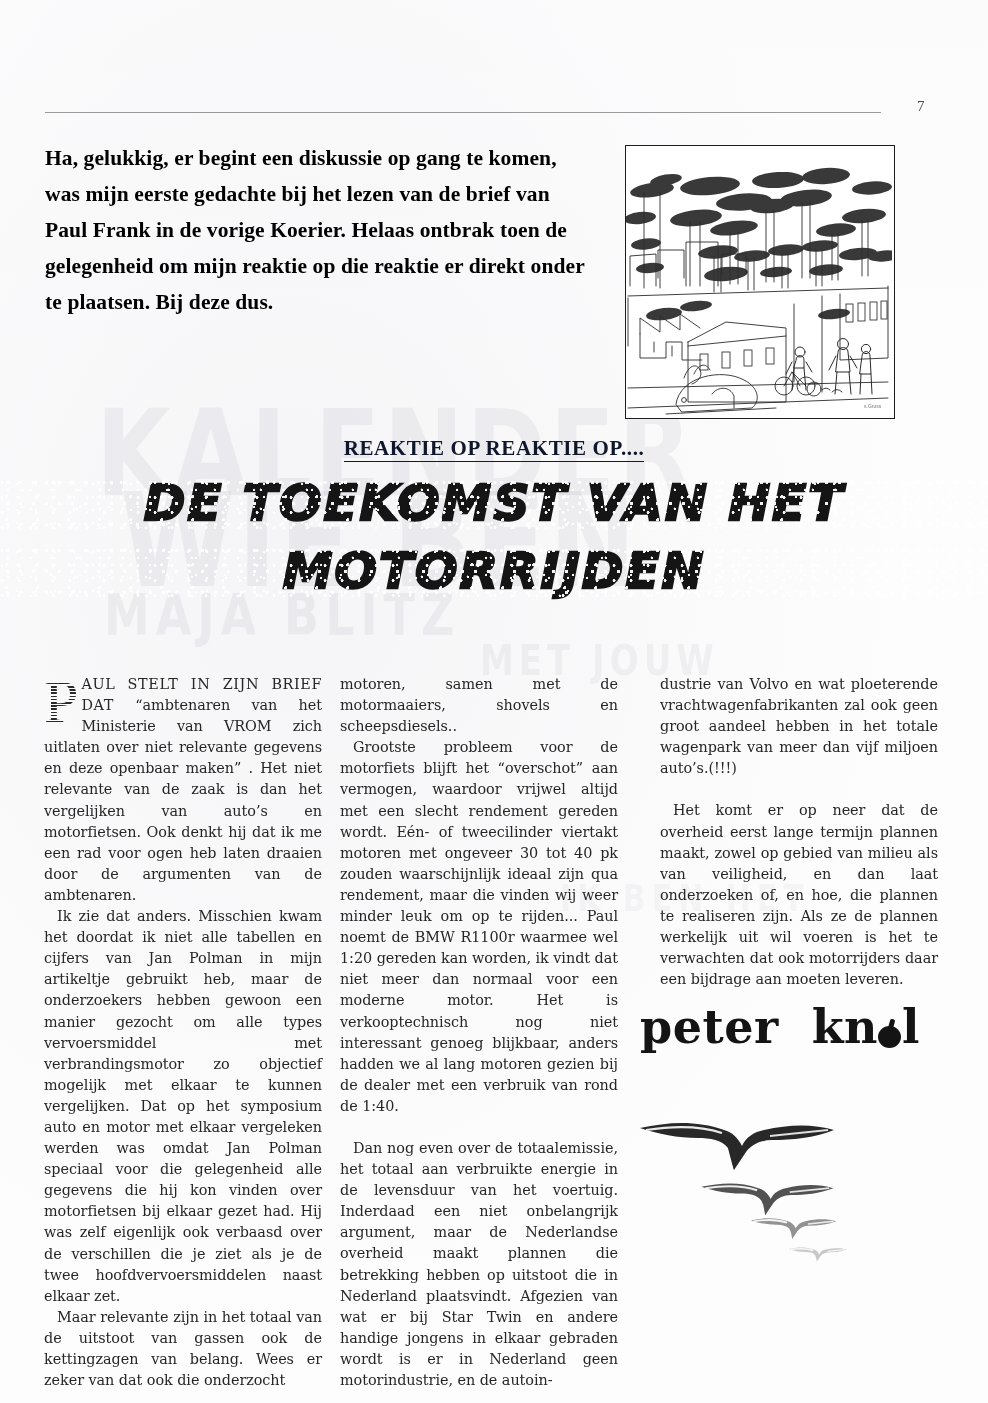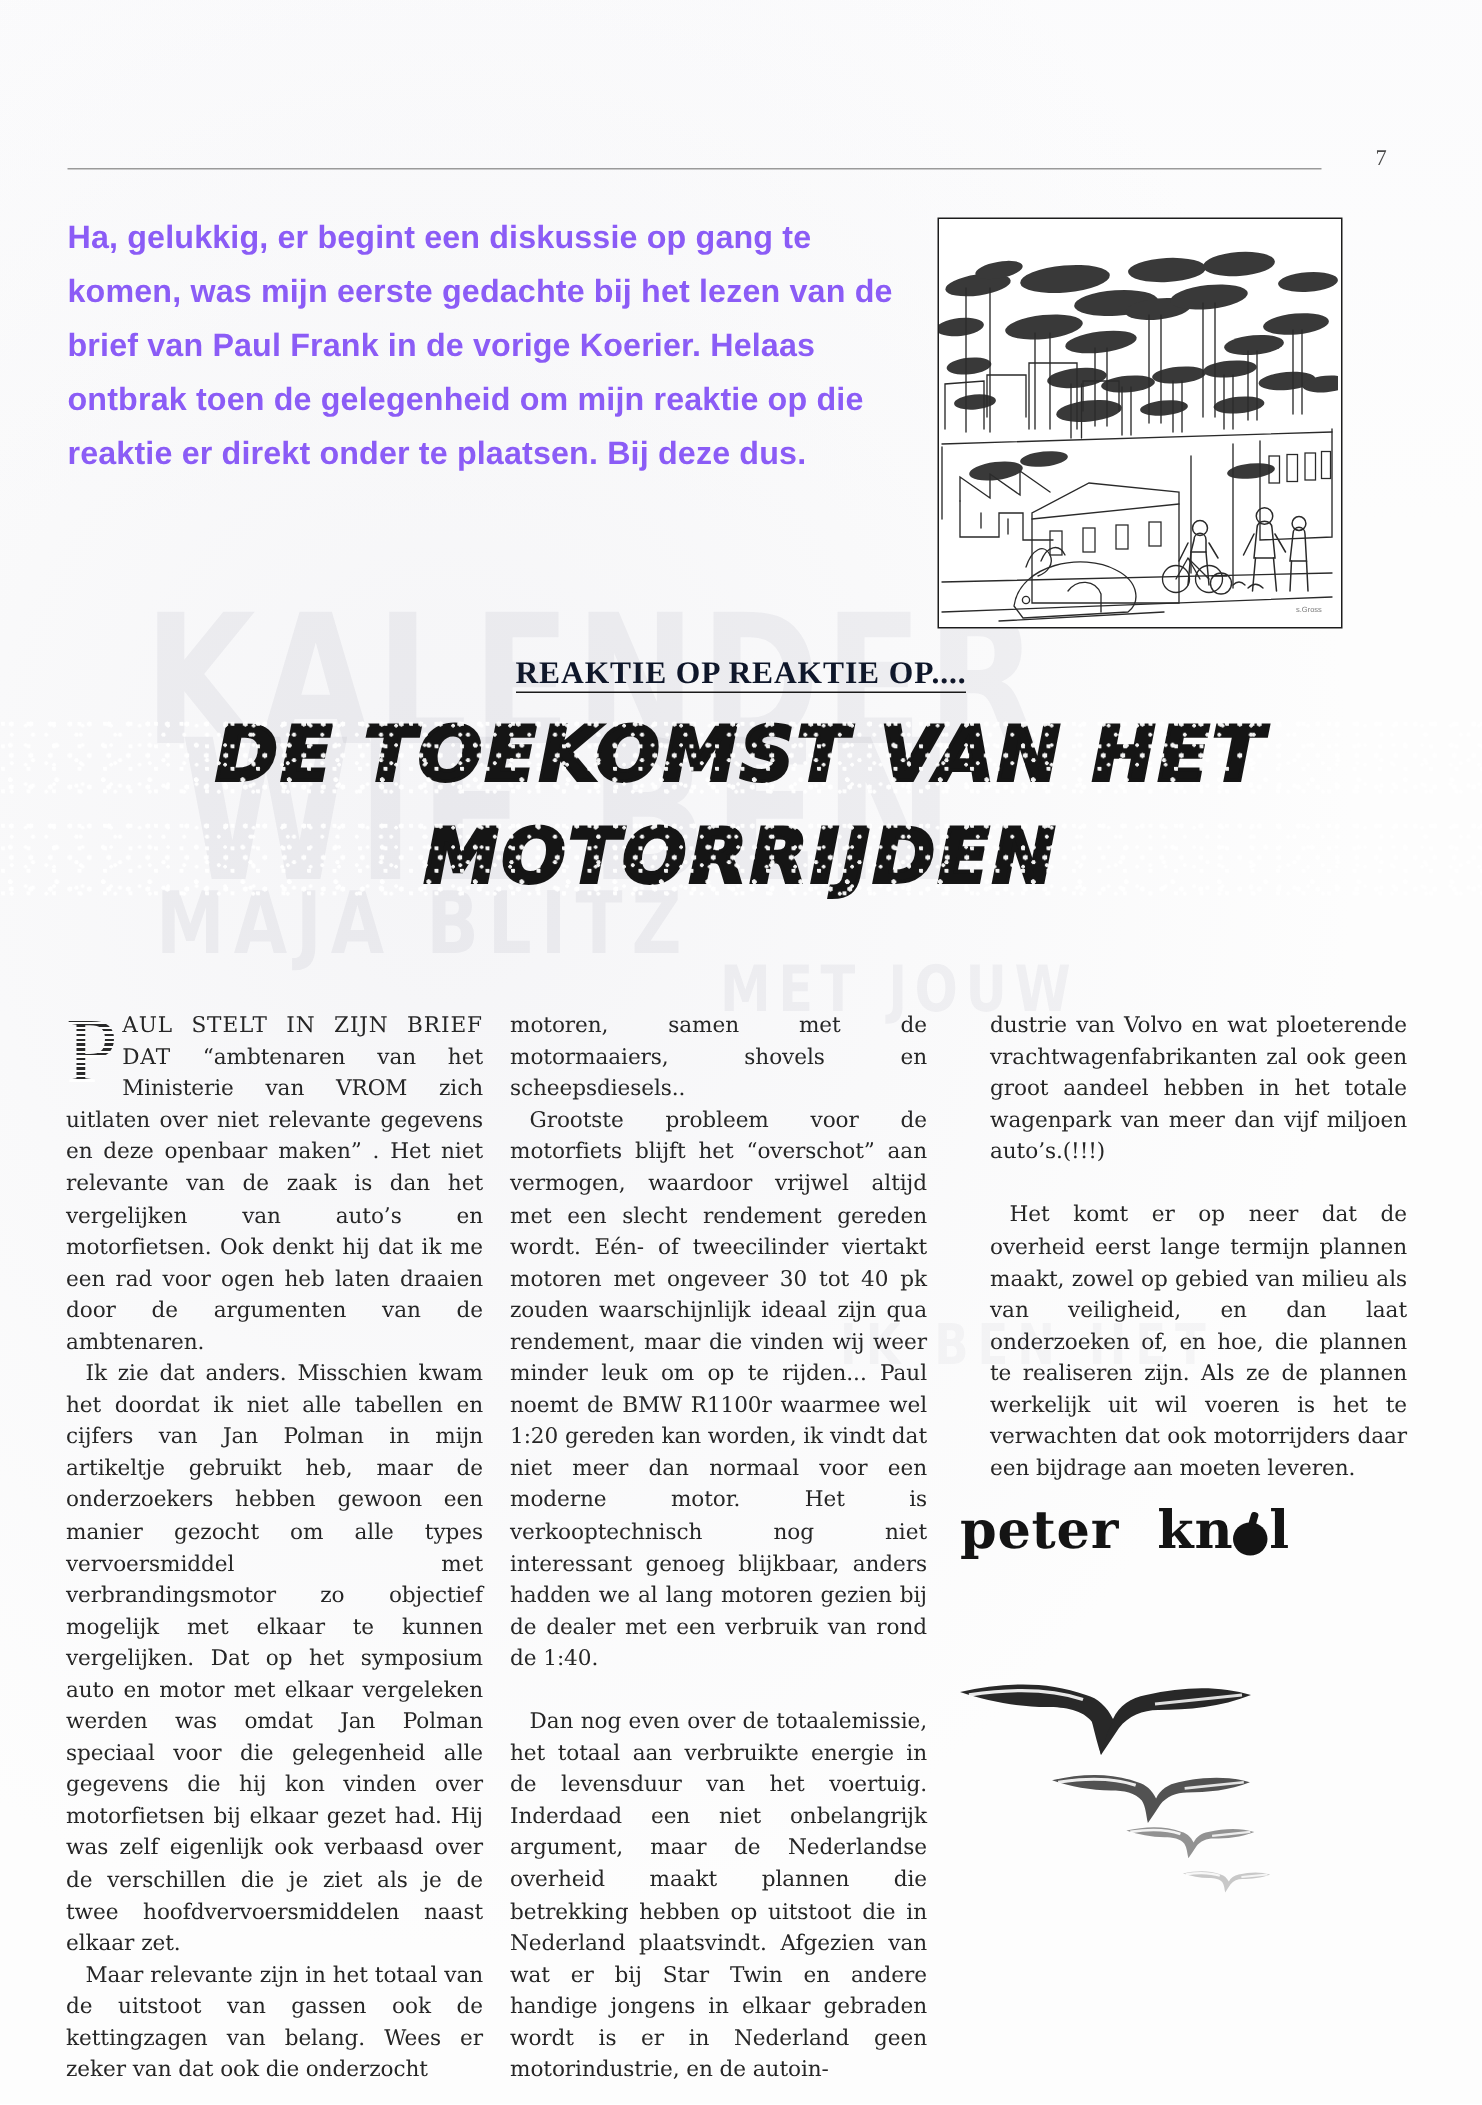--- a/index.html
+++ b/index.html
@@ -62,25 +62,25 @@
   .ghost-3 { left: 104px; top: 588px; font-size: 46px; letter-spacing: 6px; }
   .ghost-4 { left: 480px; top: 640px; font-size: 34px; letter-spacing: 5px; color: rgba(40,40,70,0.05); }
   .ghost-5 { left: 560px; top: 880px; font-size: 30px; letter-spacing: 6px; color: rgba(40,40,70,0.04); }
 
   
   .intro {
     position: absolute;
     left: 45px;
     top: 140px;
     width: 552px;
-    font-family: Liberation Sans, sans-serif;
+    font-family: Liberation Serif, serif;
     font-weight: bold;
     font-size: 21.5px;
     line-height: 36px;
-    color: #8b5cf6;
+    color: #000000;
     letter-spacing: 0.1px;
   }
 
   
   .cartoon {
     position: absolute;
     left: 625px;
     top: 145px;
     width: 268px;
     height: 272px;
@@ -184,21 +184,21 @@
     letter-spacing: 0.6px;
   }
 
   
   .signature {
     position: absolute;
     left: 640px;
     top: 1000px;
     font-family: "DejaVu Serif", serif;
     font-weight: bold;
-    font-size: 35px;
+    font-size: 46px;
     letter-spacing: 0.5px;
     color: #141414;
     white-space: nowrap;
   }
   .sig-blob {
     position: relative;
     display: inline-block;
     width: 26px;
     height: 26px;
     vertical-align: -4px;

